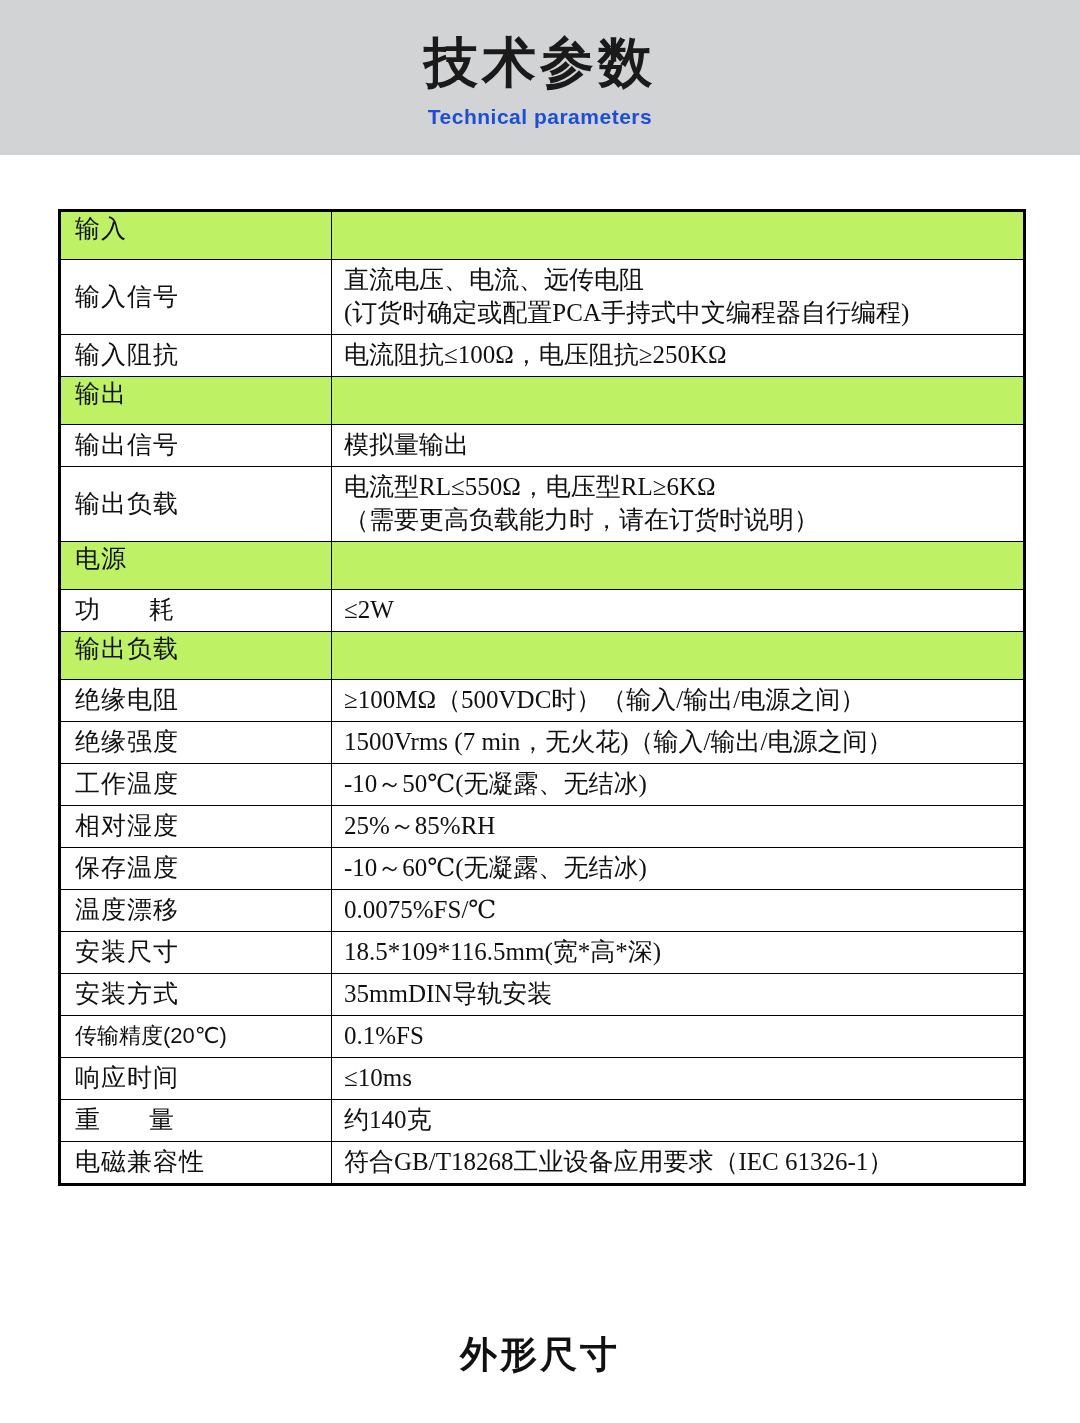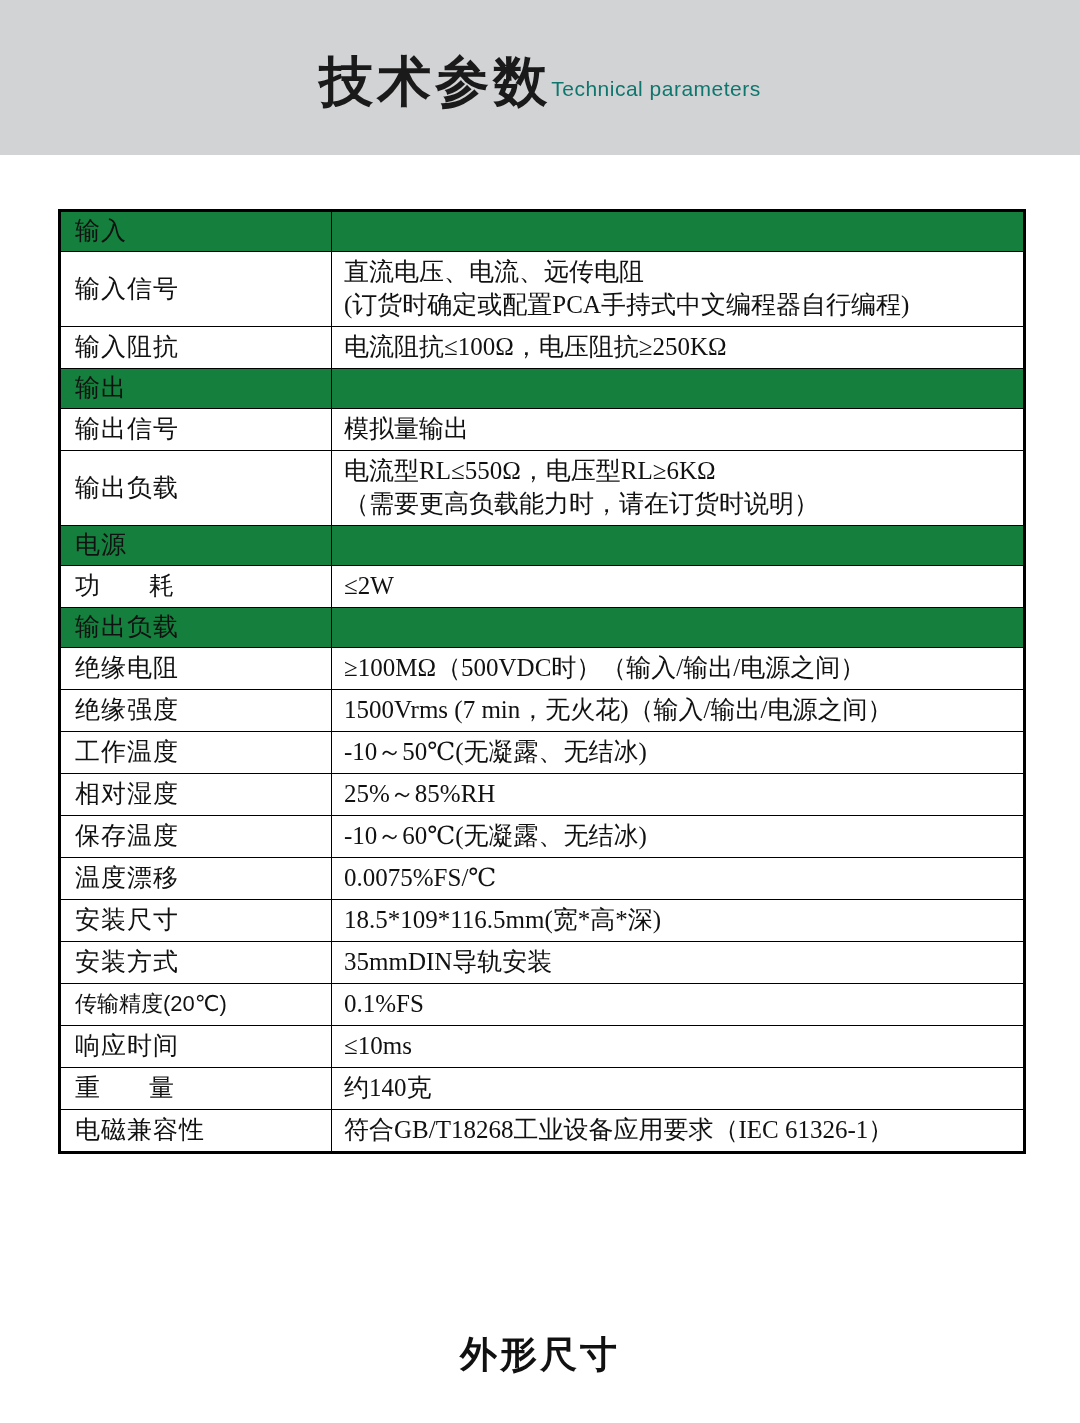--- a/index.html
+++ b/index.html
@@ -15,39 +15,39 @@
     position: relative;
     overflow: hidden;
   }
 
   
   .banner {
     width: 1080px;
     height: 155px;
     background: #d2d3d5;
     display: flex;
-    flex-direction: row;
+    flex-direction: column;
     align-items: center;
     justify-content: center;
     box-sizing: border-box;
     padding-top: 8px;
   }
   .banner-title {
     font-family: "Liberation Sans", "DejaVu Sans", sans-serif;
     font-size: 54px;
     font-weight: 700;
     letter-spacing: 4px;
     color: #1a1a1a;
     line-height: 1.05;
   }
   .banner-sub {
     font-family: "Liberation Sans", "DejaVu Sans", sans-serif;
     font-size: 21px;
-    font-weight: 400;
-    color: #0f766e;
+    font-weight: 700;
+    color: #1d4ed8;
     letter-spacing: 0.5px;
     margin-top: 15px;
   }
 
   
   .table-wrap {
     position: absolute;
     left: 58px;
     top: 209px;
     width: 968px;
@@ -75,24 +75,24 @@
   }
   table.spec td.label.spaced {
     letter-spacing: 12px;
   }
   table.spec td.label.small {
     font-size: 22px;
     letter-spacing: 0;
     margin-top: 24px;
   }
   table.spec tr.section td {
-    background: #15803d;
-    font-family: Liberation Sans, sans-serif;
+    background: #bef264;
+    font-family: Liberation Mono, monospace;
     padding-top: 2px;
-    padding-bottom: 4px;
+    padding-bottom: 12px;
   }
   table.spec td.value {
     font-family: "Liberation Serif", "DejaVu Serif", serif;
     font-size: 25px;
     padding-left: 12px;
     margin-top: 40px;
   }
   table.spec td.value .line2 {
     display: block;
   }

